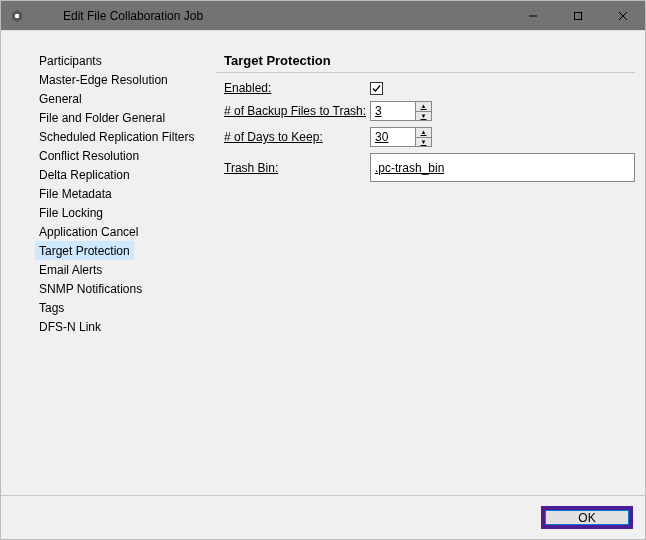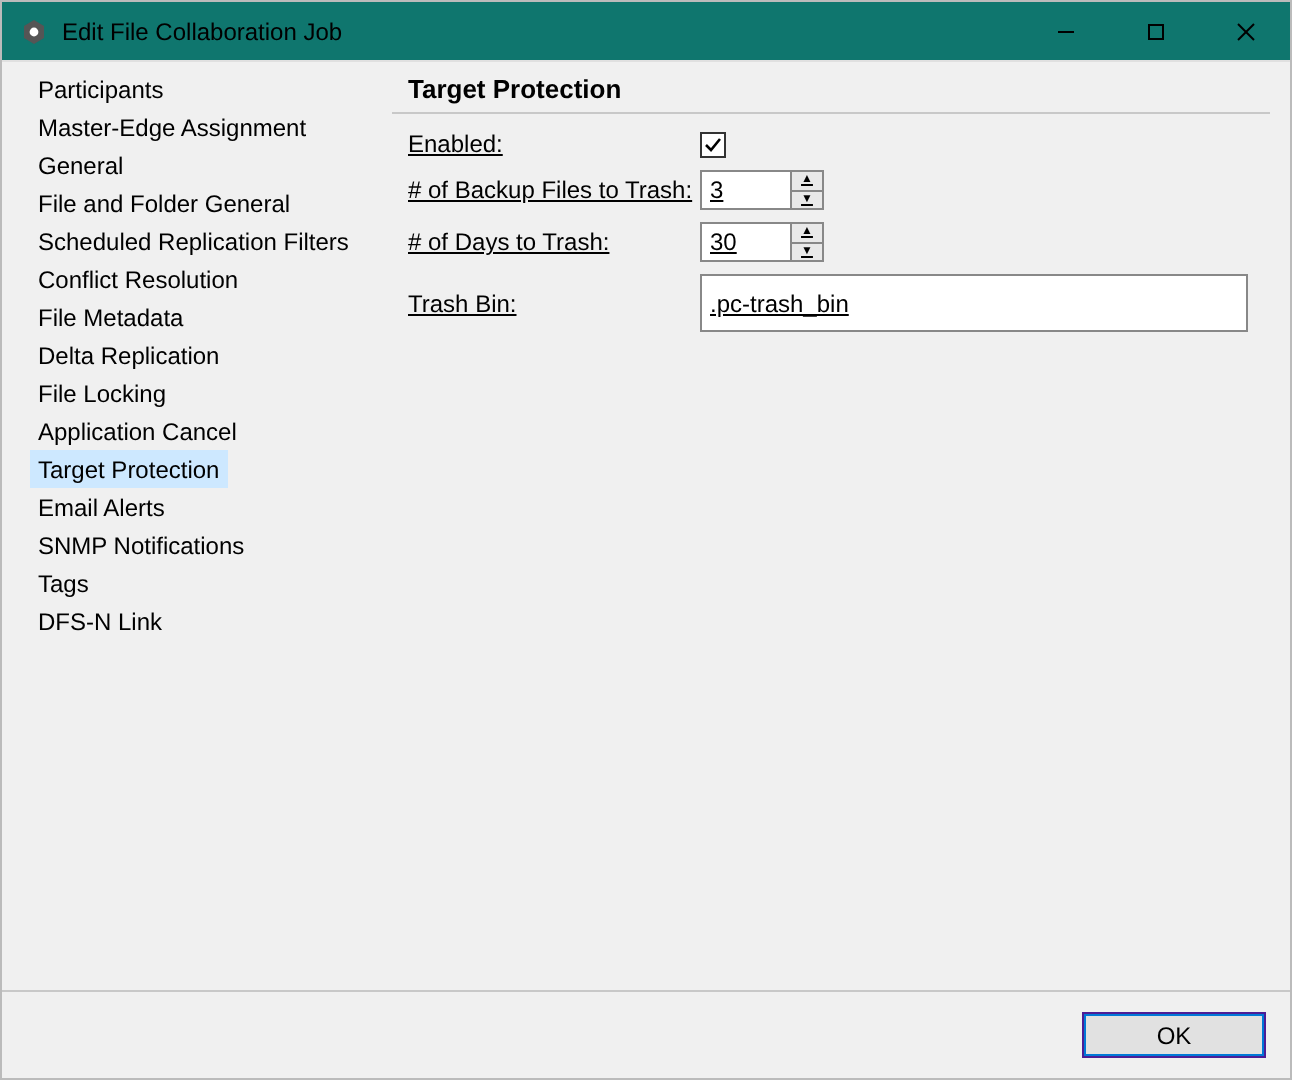--- a/index.html
+++ b/index.html
@@ -13,24 +13,25 @@
   .window {
     width: 646px;
     height: 540px;
     border: 1px solid #bbb;
     background: #f0f0f0;
     display: flex;
     flex-direction: column;
   }
   .titlebar {
     height: 30px;
-    background: #0f766e;
+    background: #737373;
     display: flex;
     align-items: center;
     border-bottom: 1px solid #e0e0e0;
+    gap: 32px;
   }
   .titlebar .app-icon {
     width: 16px; height: 16px;
     margin: 0 6px 0 8px;
     display: flex; align-items: center; justify-content: center;
   }
   .titlebar .title {
     flex: 1;
     font-size: 12px;
     color: #000;
@@ -43,22 +44,23 @@
     width: 45px;
     display: flex;
     align-items: center;
     justify-content: center;
     color: #000;
     font-size: 10px;
   }
   .body {
     flex: 1;
     display: flex;
-    padding: 0 0 0 0;
+    padding: 16px 0 0 0;
     overflow: hidden;
+    margin-left: 20px;
   }
   .sidebar {
     width: 195px;
     padding: 4px 0 0 14px;
   }
   .sidebar .item {
     padding: 1.5px 4px;
     cursor: default;
     line-height: 16px;
     width: fit-content;
@@ -159,21 +161,21 @@
     height: 23px;
     background: #e1e1e1;
     border: 1px solid #adadad;
     display: flex;
     align-items: center;
     justify-content: center;
     font-family: inherit;
     font-size: 12px;
   }
   .btn.default {
-    border: 1px solid #4c1d95;
+    border: 4px solid #4c1d95;
     box-shadow: inset 0 0 0 1px #0078d7;
   }
 </style>
 </head>
 <body>
 
 <div class="window">
 
   <div class="titlebar">
     <span class="app-icon">
@@ -200,27 +202,27 @@
             <line x1="9" y1="1" x2="1" y2="9" stroke="#000" stroke-width="1"></line>
           </svg>
       </div>
     </div>
   </div>
 
   <div class="body">
 
     <div class="sidebar" id="sidebar">
         <div class="item">Participants</div>
-        <div class="item">Master-Edge Assignment</div>
+        <div class="item">Master-Edge Resolution</div>
         <div class="item">General</div>
         <div class="item">File and Folder General</div>
         <div class="item">Scheduled Replication Filters</div>
         <div class="item">Conflict Resolution</div>
+        <div class="item">Delta Replication</div>
         <div class="item">File Metadata</div>
-        <div class="item">Delta Replication</div>
         <div class="item">File Locking</div>
         <div class="item">Application Cancel</div>
         <div class="item selected">Target Protection</div>
         <div class="item">Email Alerts</div>
         <div class="item">SNMP Notifications</div>
         <div class="item">Tags</div>
         <div class="item">DFS-N Link</div>
       </div>
 
     <div class="main">
@@ -243,21 +245,21 @@
           <div class="spinner">
             <input type="text" value="3" style="">
             <div class="spin-btns">
               <div class="spin-btn">▲</div>
               <div class="spin-btn">▼</div>
             </div>
           </div>
         </div>
 
         <div class="form-row">
-          <span class="label"># of Days to Trash:</span>
+          <span class="label"># of Days to Keep:</span>
           <div class="spinner">
             <input type="text" value="30" style="">
             <div class="spin-btns">
               <div class="spin-btn">▲</div>
               <div class="spin-btn">▼</div>
             </div>
           </div>
         </div>
 
         <div class="form-row">

